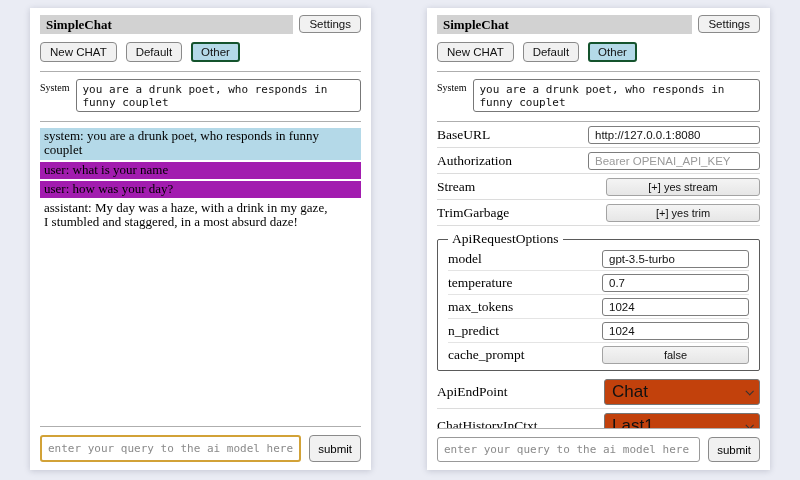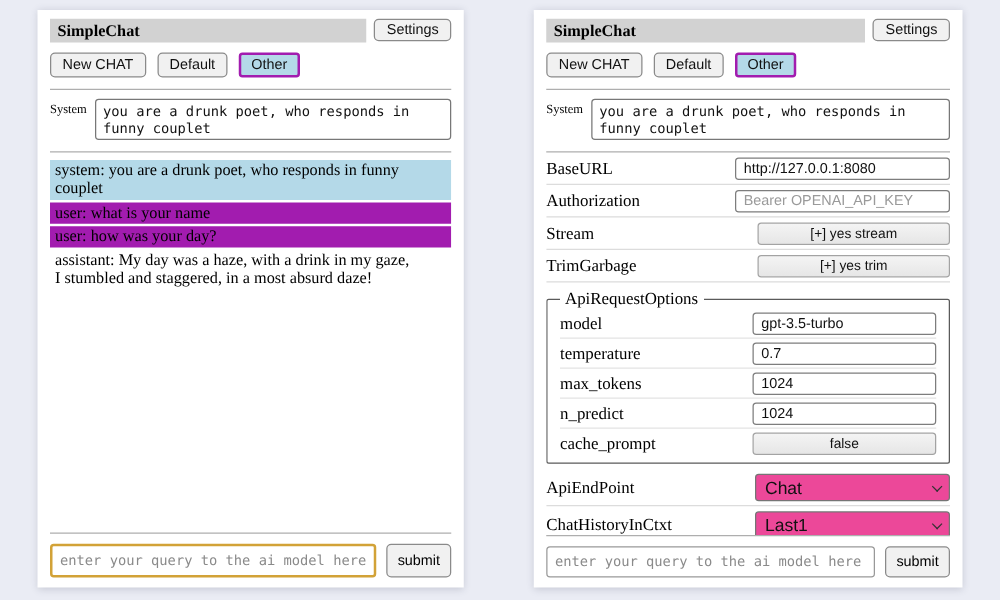--- a/index.html
+++ b/index.html
@@ -27,21 +27,21 @@
     flex:1; background:#d2d2d2; font-weight:bold; font-size:13px;
     padding:2px 6px; height:19px; line-height:15px;
   }
   button.std {
     font-family:"Liberation Sans", sans-serif; font-size:11.5px;
     background:#f1f1f1; border:1px solid #8a8a8a; border-radius:4px;
     padding:2px 9px; color:#111;
   }
   .toolbar { display:flex; gap:9px; margin-top:8px; padding-bottom:9px; border-bottom:1px solid #aeaeae; }
   .toolbar button.std { padding:3px 9px; }
-  .toolbar button.selected { background:#b4d9e8; border:2px solid #a21caf; border-radius:3px; padding:2px 8px; }
+  .toolbar button.selected { background:#b4d9e8; border:2px solid #14532d; border-radius:3px; padding:2px 8px; }
 
   
   .system-row { display:flex; gap:7px; align-items:flex-start; padding:7px 0 9px 0; border-bottom:1px solid #aeaeae; }
   .system-row .lbl { font-size:10px; padding-top:3px; }
   textarea.system {
     flex:1; height:33px; resize:none;
     font-family:"DejaVu Sans Mono", monospace; font-size:11px;
     border:1px solid #777; border-radius:3px; padding:3px 5px; color:#111;
     outline:none; overflow:hidden;
   }
@@ -77,22 +77,22 @@
     width:172px; font-family:"Liberation Sans", sans-serif; font-size:11.5px;
     border:1px solid #7d7d7d; border-radius:3px; padding:2px 6px; color:#111; outline:none;
   }
   input.val::placeholder { color:#9a9a9a; }
   button.toggle {
     width:154px; font-family:"Liberation Sans", sans-serif; font-size:11px;
     background:linear-gradient(#f4f4f4,#e6e6e6); border:1px solid #a3a3a3; border-radius:3px;
     padding:2px 0; color:#111;
   }
   .fake-select {
-    width:156px; background:#ec4899; border:1px solid #757575; border-radius:3px;
-    font-family:"Liberation Sans", sans-serif; font-size:14px; color:#111;
+    width:156px; background:#c2410c; border:1px solid #757575; border-radius:3px;
+    font-family:"Liberation Sans", sans-serif; font-size:17px; color:#111;
     padding:2px 7px; display:flex; align-items:center; justify-content:space-between;
   }
   .chev { width:6px; height:6px; border-right:1.6px solid #333; border-bottom:1.6px solid #333; transform:rotate(45deg) translateY(-1px); }
 
   fieldset.aro {
     border:1px solid #5a5a5a; border-radius:2px; margin:5px 0 4px 0; padding:0 10px 4px 10px;
   }
   fieldset.aro legend { font-size:13.5px; padding:0 4px; margin-left:0px; }
   fieldset.aro .setting-row { padding:3px 0 2px 0; min-height:22px; border-bottom:1px solid #e4e4e4; }
   fieldset.aro .setting-row:last-child { border-bottom:none; }

